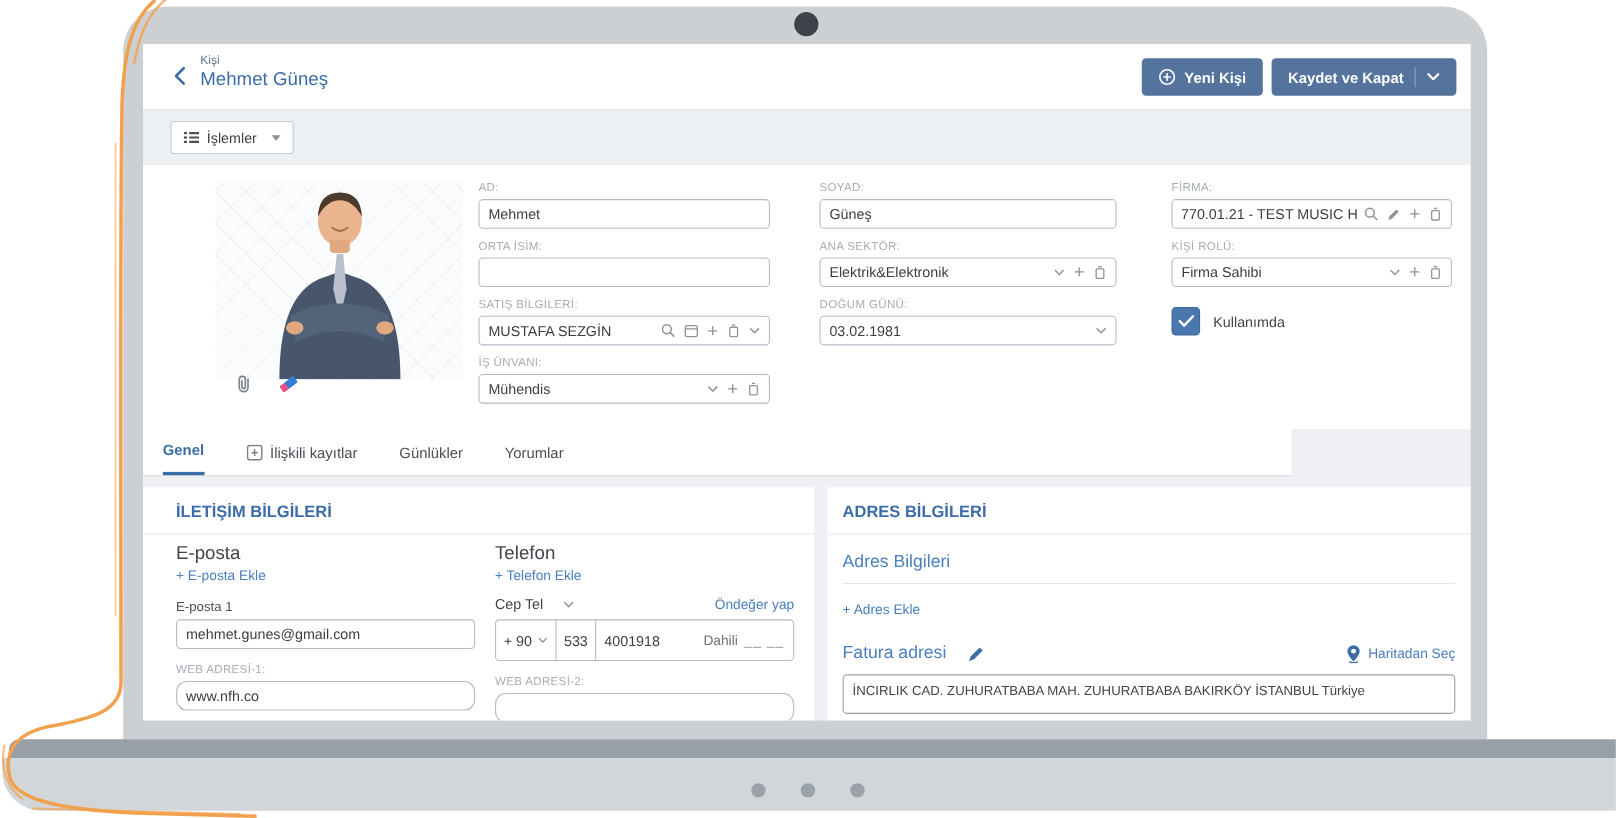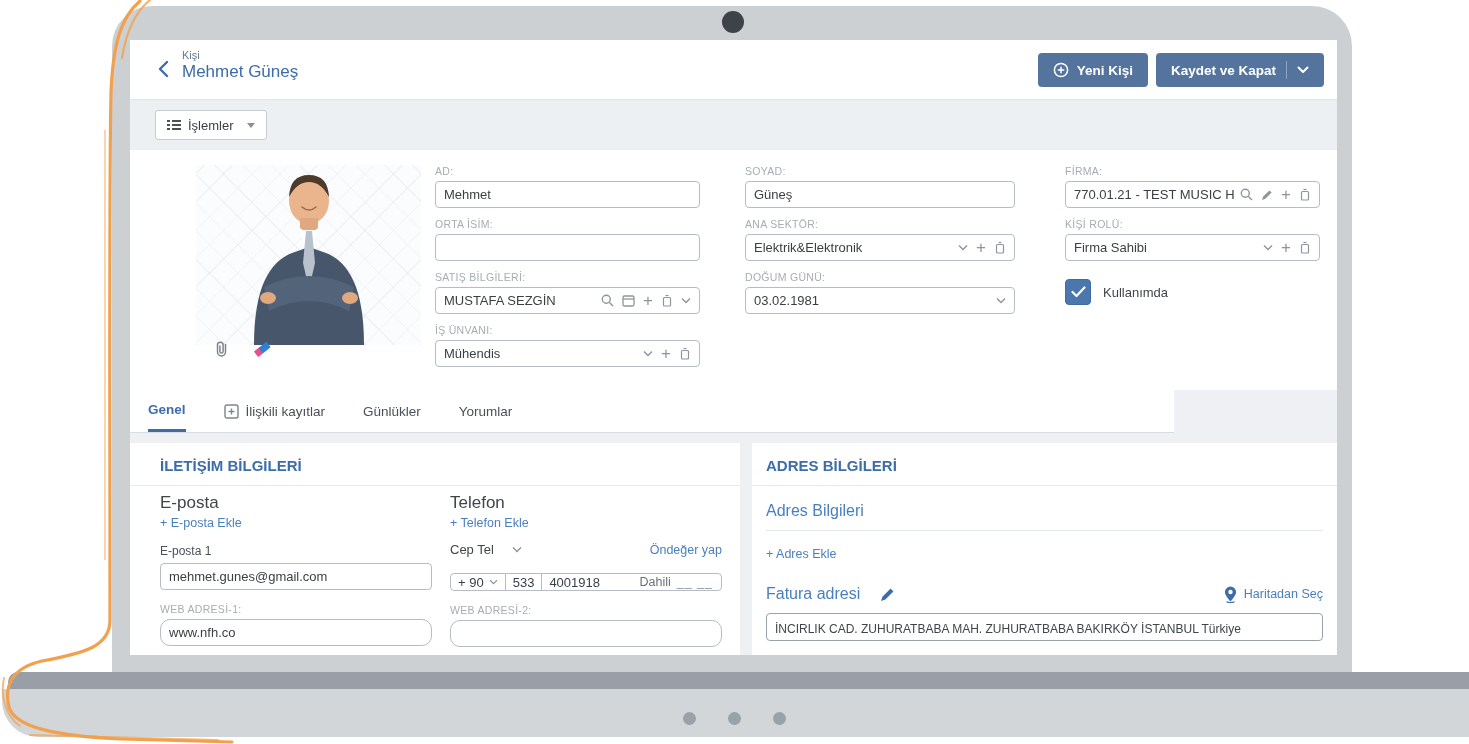--- a/index.html
+++ b/index.html
@@ -74,32 +74,32 @@
   .colB { position:absolute; left:320px; top:50px; width:272px; }
   .grp-title { font-size:17px; color:#3f454b; }
   .add-link { font-size:12.5px; color:#4a7fbe; margin-top:3px; cursor:pointer; }
   .item-label { font-size:12px; color:#4a5057; margin-top:14px; }
   .weblabel { font-size:10.5px; letter-spacing:.3px; color:#a6adb4; margin-top:13px; }
   .mt5 { margin-top:5px; } .mt4 { margin-top:4px;border-radius:10px; }
 
   .phonetype-row { display:flex; justify-content:space-between; align-items:center; margin-top:12px; }
   .phonetype { display:flex; align-items:center; gap:18px; font-size:13px; color:#3f454b; cursor:pointer; }
   .ondeger { font-size:12.5px; color:#4a7fbe; cursor:pointer;text-align:center; }
-  .phonebox { display:flex; align-items:center; border:1px solid #b5bcc3; border-radius:4px; height:18px; background:#fff; margin-top:16px; }
+  .phonebox { display:flex; align-items:center; border:1px solid #b5bcc3; border-radius:4px; height:38px; background:#fff; margin-top:6px; }
   .seg { display:flex; align-items:center; gap:5px; padding:0 7px; font-size:13px; color:#3a3f44; height:100%; border-right:1px solid #b5bcc3; }
   .seg.last { border-right:0; flex:1; }
   .dahili { display:flex; align-items:center; gap:6px; padding-right:8px; font-size:12.5px; color:#6b7178; }
   .dahili .us { color:#8d939a; letter-spacing:1px; }
 
   .addr-sub { font-size:16px; color:#4a7fbe; margin:16px 14px 0; padding-bottom:10px; border-bottom:1px solid #e4e8eb; }
   .addr-add { margin:16px 14px 0; }
   .fatura-row { display:flex; justify-content:space-between; align-items:center; margin:24px 14px 0; }
   .fatura-left { display:flex; align-items:center; gap:20px; font-size:16px; color:#4a7fbe; }
   .map-link { display:flex; align-items:center; gap:7px; font-size:12.5px; color:#4a7fbe; cursor:pointer; }
-  .addr-input { margin:10px 14px 0; height:28px; border:1px solid #9aa2aa; border-radius:4px; background:#fff; padding:5px 8px; }
+  .addr-input { margin:10px 14px 0; height:36px; border:1px solid #9aa2aa; border-radius:4px; background:#fff; padding:5px 8px; }
   .addr-input input { width:100%; border:0; outline:0; font-family:inherit; font-size:12px; color:#3f454b; background:transparent; }
 </style>
 </head>
 <body>
 
 <div class="stage">
 
   <div class="bezel"></div>
   <div class="camera"></div>
   <div class="base-bar"></div>

